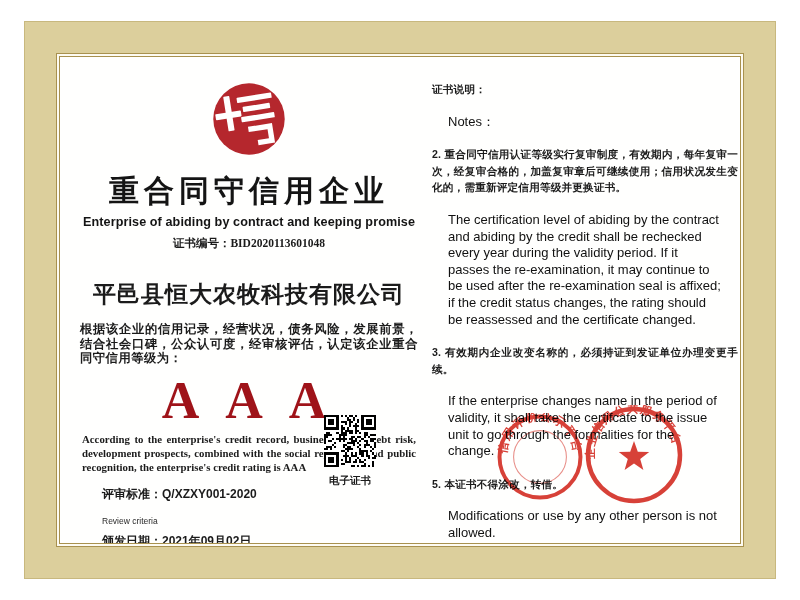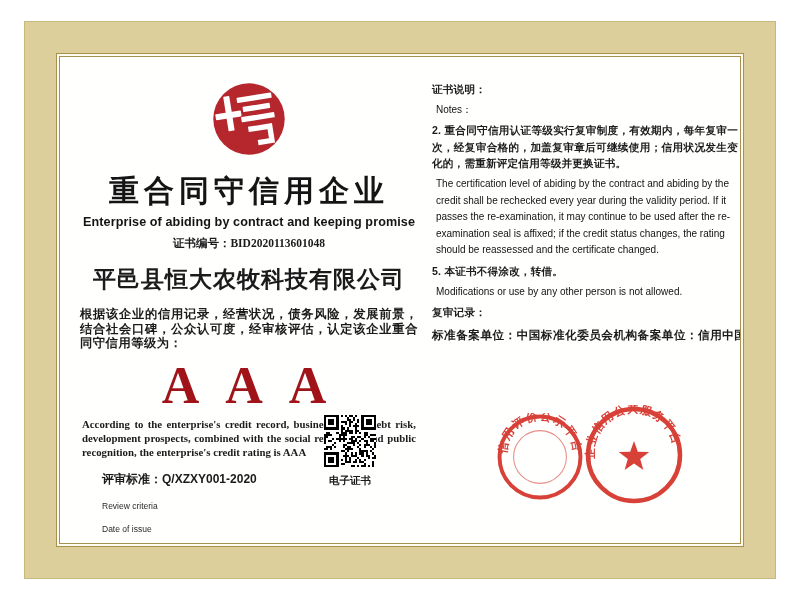--- a/index.html
+++ b/index.html
@@ -14,36 +14,36 @@
     background-size:16px 16px,16px 16px,34px 34px;}
   .liner{height:100%;box-sizing:border-box;border:1px solid #a8914f;padding:2px;background:#fdfbf2;}
   .content{position:relative;height:100%;box-sizing:border-box;border:1px solid #a8914f;background:#fffffe;overflow:hidden;}
 
   
   .left-col{position:absolute;left:16px;top:10px;width:346px;text-align:center;}
   .emblem{width:76px;height:76px;margin:14px auto 4px;}
   .title-cn{font-size:30px;font-weight:bold;letter-spacing:5px;color:#141414;margin-top:6px;}
   .title-en{font-size:12.6px;font-weight:bold;color:#141414;margin-top:3px;letter-spacing:.1px;}
   .cert-no{font-size:11.5px;font-weight:bold;margin-top:7px;font-family:"Liberation Serif",serif;}
-  .company{font-size:23px;font-weight:bold;letter-spacing:1px;margin-top:13px;}
+  .company{font-size:23px;font-weight:bold;letter-spacing:1px;margin-top:28px;}
   .statement-cn{font-size:12.3px;font-weight:bold;line-height:14.5px;text-align:justify;margin:12px 4px 0;letter-spacing:.5px;}
   .rating{font-family:"Liberation Serif",serif;font-size:52px;font-weight:bold;color:#9f1319;letter-spacing:26px;margin:6px 0 0 16px;line-height:58px;}
   .statement-en{font-family:"Liberation Serif",serif;font-size:10.8px;font-weight:bold;line-height:14px;text-align:justify;margin:2px 6px 0;}
   .fields{margin-top:12px;text-align:left;padding-left:26px;}
   .field{margin-bottom:7px;}
   .field .row{font-size:12px;font-weight:bold;}
   .field .sub{font-size:8.5px;color:#2a2a2a;margin-top:13px;}
   .qr-block{position:absolute;left:254px;top:358px;width:72px;text-align:center;}
   .qr-block svg{width:52px;height:52px;}
   .qr-label{font-size:10.5px;font-weight:bold;margin-top:3px;}
 
   
   .right-col{position:absolute;left:372px;top:24px;width:306px;text-align:left;}
   .note-cn{font-size:10.6px;font-weight:bold;line-height:16.6px;text-align:justify;letter-spacing:.2px;margin:0;}
-  .note-en{font-size:10px;line-height:16.6px;text-align:left;margin:4px;color:#111;}
+  .note-en{font-size:13px;line-height:16.6px;text-align:left;margin:16px;color:#111;}
   .record-row{font-size:10.6px;line-height:16.6px;}
   .record-line{display:inline-block;width:176px;border-bottom:1.4px solid #222;height:1px;transform:translateY(-3px);}
   .filing-row{display:flex;margin-top:7px;font-size:11.6px;font-weight:bold;letter-spacing:.5px;white-space:nowrap;align-items:center;}
 
   .seal{position:absolute;mix-blend-mode:multiply;opacity:.88;pointer-events:none;}
   .seal-left{left:436px;top:356px;width:88px;height:88px;}
   .seal-right{left:524px;top:348px;width:100px;height:100px;}
 </style>
 </head>
 <body>
@@ -74,20 +74,21 @@
           <div class="statement-cn">根据该企业的信用记录，经营状况，债务风险，发展前景，结合社会口碑，公众认可度，经审核评估，认定该企业重合同守信用等级为：</div>
           <div class="rating">AAA</div>
           <div class="statement-en">According to the enterprise's credit record, business status, debt risk, development prospects, combined with the social reputation and public recognition, the enterprise's credit rating is AAA</div>
 
           <div class="fields">
             <div class="field">
               <div class="row"><span>评审标准：</span><span>Q/XZXY001-2020</span></div>
               <div class="sub">Review criteria</div>
             </div>
             <div class="field">
+              <div class="row"><span>颁发日期：</span><span>2021年09月02日</span></div>
               <div class="sub">Date of issue</div>
             </div>
             <div class="field">
               <div class="row"><span>有效期至：</span><span>2024年09月01日</span></div>
 
             </div>
 
           </div>
         </div>
 
@@ -299,20 +300,24 @@
 
         <div class="right-col">
           <p class="note-cn">证书说明：</p>
           <p class="note-en">Notes：</p>
 
           <div>
             <p class="note-cn">2. 重合同守信用认证等级实行复审制度，有效期内，每年复审一次，经复审合格的，加盖复审章后可继续使用；信用状况发生变化的，需重新评定信用等级并更换证书。</p>
             <p class="note-en">The certification level of abiding by the contract and abiding by the credit shall be rechecked every year during the validity period. If it passes the re-examination, it may continue to be used after the re-examination seal is affixed; if the credit status changes, the rating should be reassessed and the certificate changed.</p>
           </div>
           <div>
+            <p class="note-cn">3. 有效期内企业改变名称的，必须持证到发证单位办理变更手续。</p>
+            <p class="note-en">If the enterprise changes name in the period of validity, it shall take the certifcate to the issue unit to go through the formalities for the change.</p>
+          </div>
+          <div>
             <p class="note-cn">5. 本证书不得涂改，转借。</p>
             <p class="note-en">Modifications or use by any other person is not allowed.</p>
           </div>
 
           <p class="note-cn">复审记录：</p>
 
           <div class="filing-row">
             <span>标准备案单位：中国标准化委员会</span>
             <span>机构备案单位：信用中国</span>
           </div>

